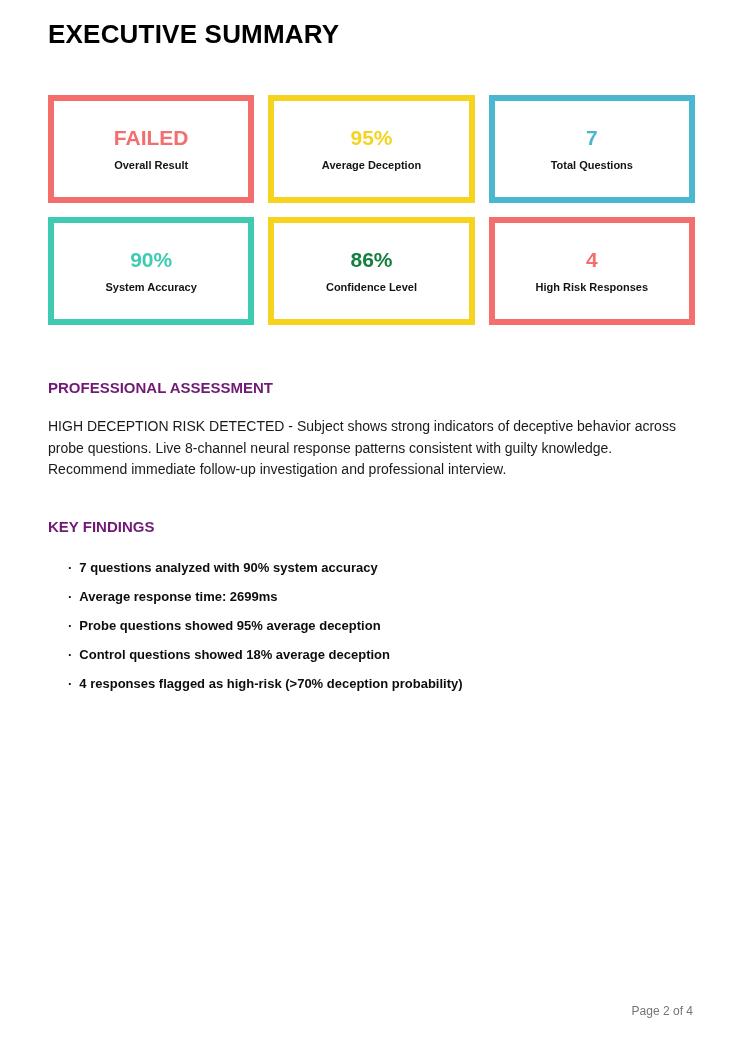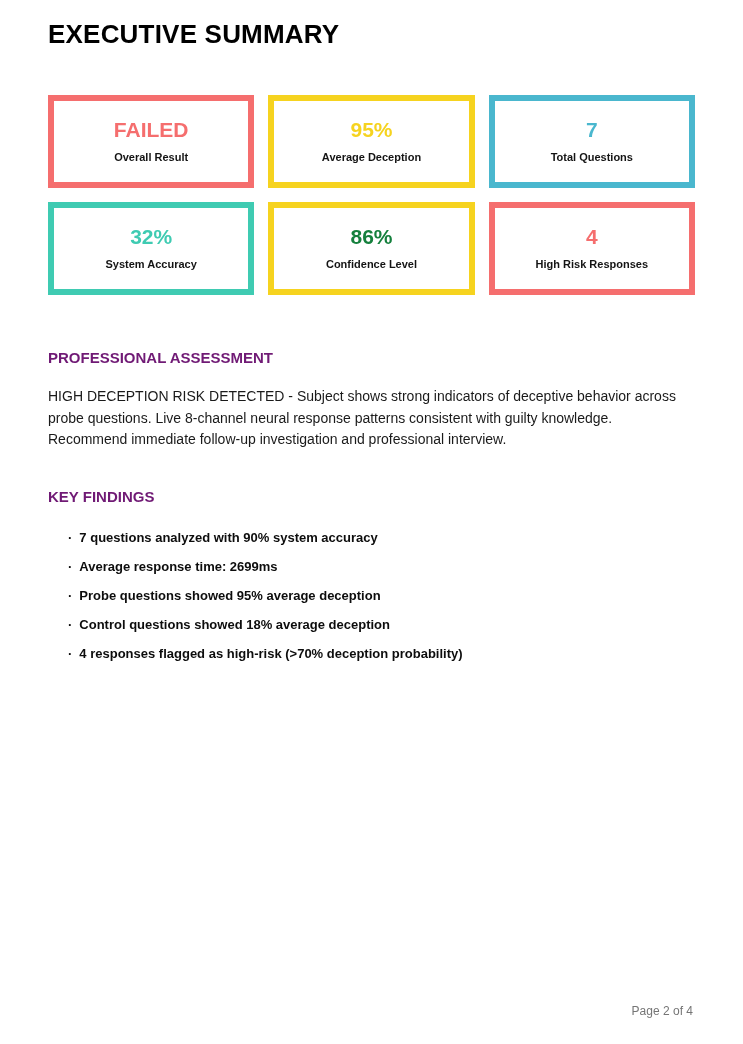--- a/index.html
+++ b/index.html
@@ -23,21 +23,21 @@
   }
 
   .cards-grid {
     margin-top: 47px;
     display: grid;
     grid-template-columns: repeat(3, 1fr);
     column-gap: 14px;
     row-gap: 14px;
   }
   .card {
-    height: 93px;
+    height: 108px;
     box-sizing: border-box;
     border: 6px solid #ccc;
     background: #fff;
     display: flex;
     flex-direction: column;
     align-items: center;
     justify-content: center;
     gap: 9px;
     text-align: center;
   }
@@ -114,21 +114,21 @@
       <div class="card-value" style="color: rgb(246, 211, 31);">95%</div>
       <div class="card-label">Average Deception</div>
     </div>
 
     <div class="card" style="border-color: rgb(74, 183, 206);">
       <div class="card-value" style="color: rgb(74, 183, 206);">7</div>
       <div class="card-label">Total Questions</div>
     </div>
 
     <div class="card" style="border-color: rgb(63, 203, 178);">
-      <div class="card-value" style="color: rgb(63, 203, 178);">32%</div>
+      <div class="card-value" style="color: rgb(63, 203, 178);">90%</div>
       <div class="card-label">System Accuracy</div>
     </div>
 
     <div class="card" style="border-color: rgb(246, 211, 31);">
       <div class="card-value" style="color: #15803d;">86%</div>
       <div class="card-label">Confidence Level</div>
     </div>
 
     <div class="card" style="border-color: rgb(245, 110, 110);">
       <div class="card-value" style="color: rgb(245, 110, 110);">4</div>

